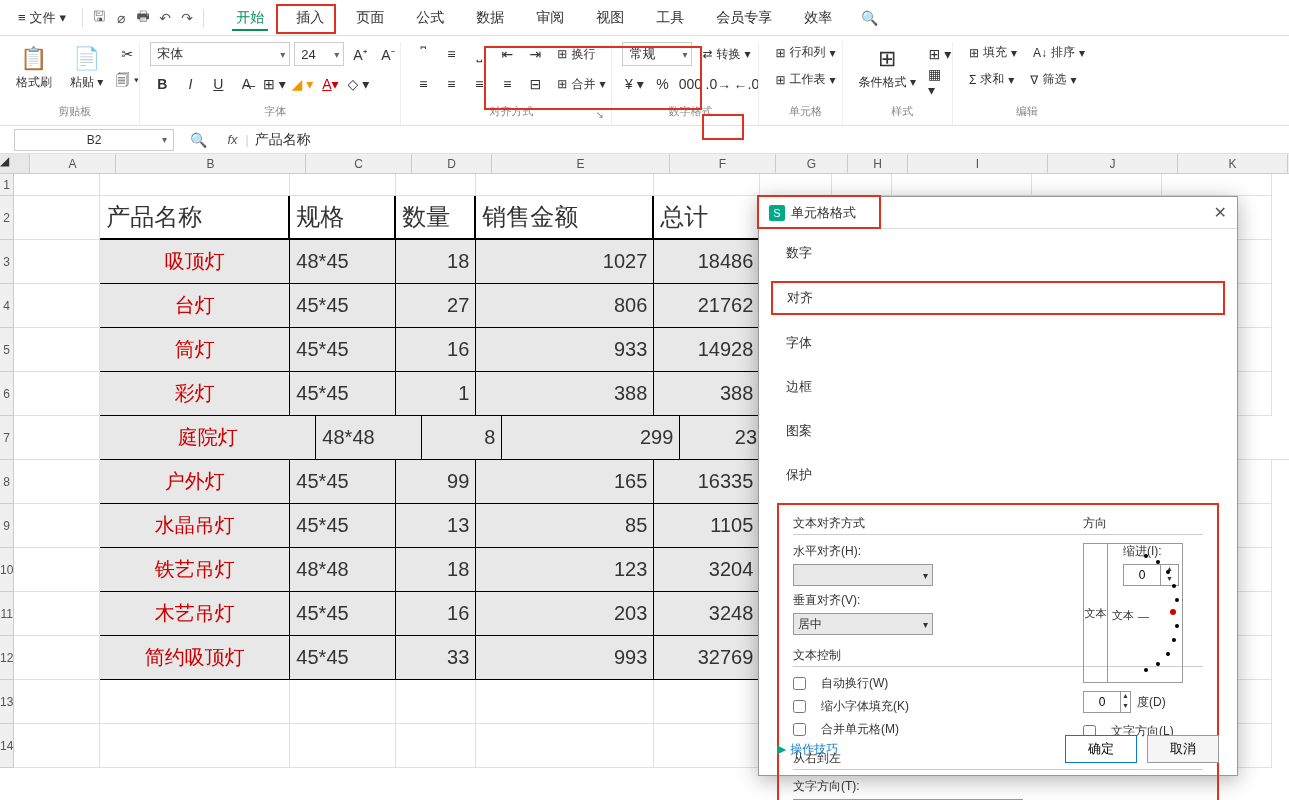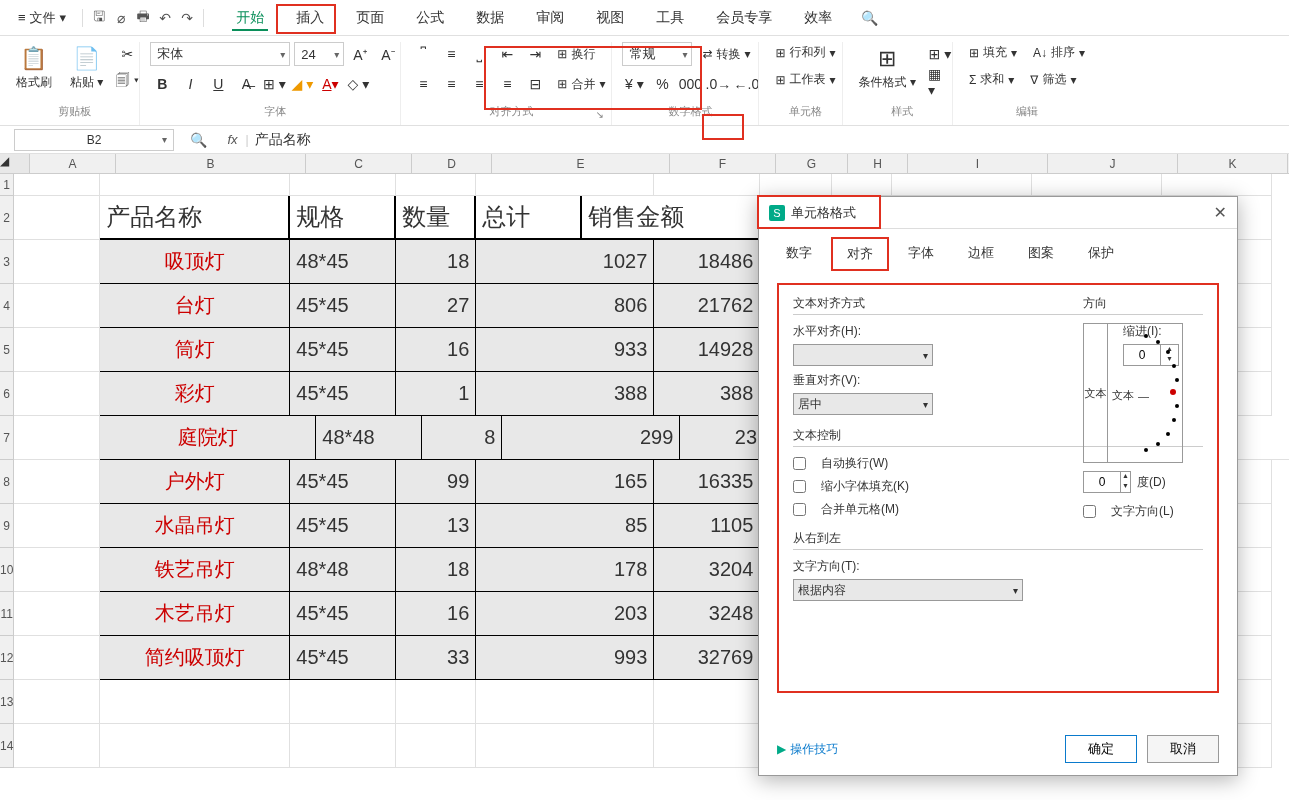--- a/index.html
+++ b/index.html
@@ -56,21 +56,21 @@
 .dcell { background: #e8e8e8; border-right: 1.5px solid #000; border-bottom: 1.5px solid #000; font-size: 20px; }
 .pname { color: #c00; justify-content: center; }
 .num { justify-content: flex-end; }
 
 
 .dialog { position: absolute; left: 758px; top: 196px; width: 480px; height: 580px; background: #fff; border: 1px solid #999; box-shadow: 0 4px 20px rgba(0,0,0,0.3); z-index: 100; }
 .dlg-title { display: flex; align-items: center; height: 32px; padding: 0 10px; border-bottom: 1px solid #ddd; }
 .dlg-title .ticon { width: 16px; height: 16px; background: #0a8; color: #fff; font-size: 11px; text-align: center; line-height: 16px; border-radius: 2px; margin-right: 6px; }
 .dlg-title .ttext { font-size: 13px; flex: 1; }
 .dlg-title .close { font-size: 16px; cursor: pointer; color: #555; }
-.dlg-tabs { display: flex; padding: 8px 12px 0 12px; gap: 4px; }
+.dlg-tabs { display: flex; padding: 8px 12px 0 12px; gap: 12px; flex-direction: column; }
 .dlg-tab { padding: 6px 14px; font-size: 13px; cursor: pointer; border: 1px solid transparent; }
 .dlg-tab.active { border: 2px solid #e03020; }
 .dlg-body { padding: 12px 18px; position: relative; }
 .dlg-body-inner { border: 2px solid #e03020; padding: 10px 14px; height: 410px; position: relative; }
 .fieldset { border: none; margin-bottom: 12px; }
 .fieldset-title { font-size: 12px; color: #333; border-bottom: 1px solid #ccc; padding-bottom: 2px; margin-bottom: 8px; }
 .frow { display: flex; gap: 12px; margin-bottom: 6px; }
 .fcol { flex: 1; }
 .flabel { font-size: 12px; margin-bottom: 4px; display: block; }
 .fselect { width: 140px; height: 22px; border: 1px solid #999; background: #e8e8e8; font-size: 12px; padding: 0 4px; display: flex; align-items: center; position: relative; }
@@ -299,22 +299,22 @@
           <div class="cell empty" style="width: 60px;"></div>
           <div class="cell empty" style="width: 140px;"></div>
           <div class="cell empty" style="width: 130px;"></div>
           <div class="cell empty" style="width: 110px;"></div>
         </div>
         <div class="cellrow ">
           <div class="cell empty" style="width: 86px;"></div>
           <div class="cell hdrcell" style="width: 190px;">产品名称</div>
           <div class="cell hdrcell" style="width: 106px; font-family: Liberation Mono, monospace;">规格</div>
           <div class="cell hdrcell" style="width: 80px;">数量</div>
+          <div class="cell hdrcell" style="width: 178px;">销售金额</div>
           <div class="cell hdrcell" style="width: 106px;">总计</div>
-          <div class="cell hdrcell" style="width: 178px;">销售金额</div>
           <div class="cell empty" style="width: 72px;"></div>
           <div class="cell empty" style="width: 60px;"></div>
           <div class="cell empty" style="width: 140px;"></div>
           <div class="cell empty" style="width: 130px;"></div>
           <div class="cell empty" style="width: 110px;">销</div>
         </div>
         <div class="cellrow ">
           <div class="cell empty" style="width: 86px;"></div>
           <div class="cell dcell pname" style="width: 190px;">吸顶灯</div>
           <div class="cell dcell" style="width: 106px;">48*45</div>
@@ -403,21 +403,21 @@
           <div class="cell empty" style="width: 60px;"></div>
           <div class="cell empty" style="width: 140px;"></div>
           <div class="cell empty" style="width: 130px;"></div>
           <div class="cell empty" style="width: 110px;"></div>
         </div>
         <div class="cellrow ">
           <div class="cell empty" style="width: 86px;"></div>
           <div class="cell dcell pname" style="width: 190px;">铁艺吊灯</div>
           <div class="cell dcell" style="width: 106px;">48*48</div>
           <div class="cell dcell num" style="width: 80px;">18</div>
-          <div class="cell dcell num" style="width: 178px;">178</div>
+          <div class="cell dcell num" style="width: 178px;">123</div>
           <div class="cell dcell num" style="width: 106px;">3204</div>
           <div class="cell empty" style="width: 72px;"></div>
           <div class="cell empty" style="width: 60px;"></div>
           <div class="cell empty" style="width: 140px;"></div>
           <div class="cell empty" style="width: 130px;"></div>
           <div class="cell empty" style="width: 110px;"></div>
         </div>
         <div class="cellrow ">
           <div class="cell empty" style="width: 86px;"></div>
           <div class="cell dcell pname" style="width: 190px;">木艺吊灯</div>

